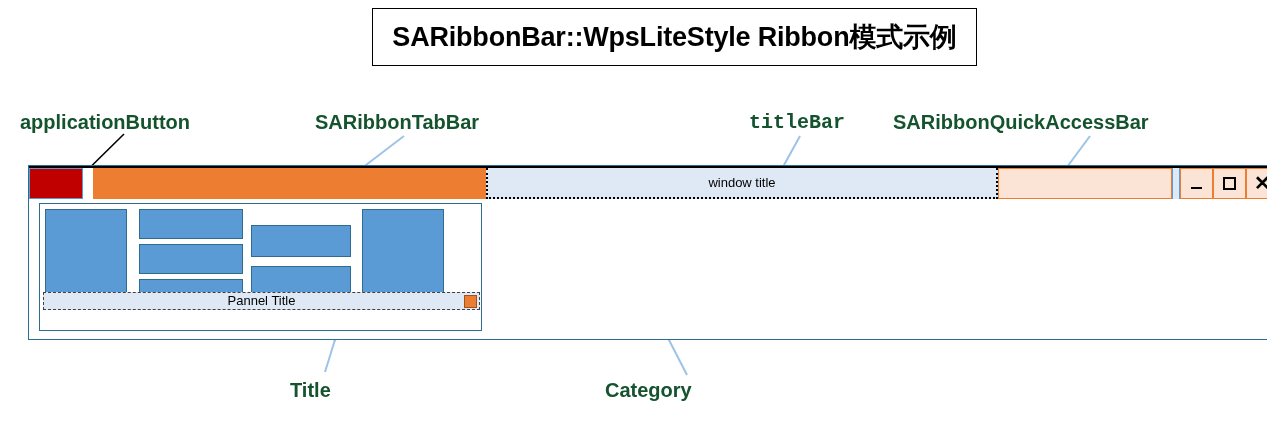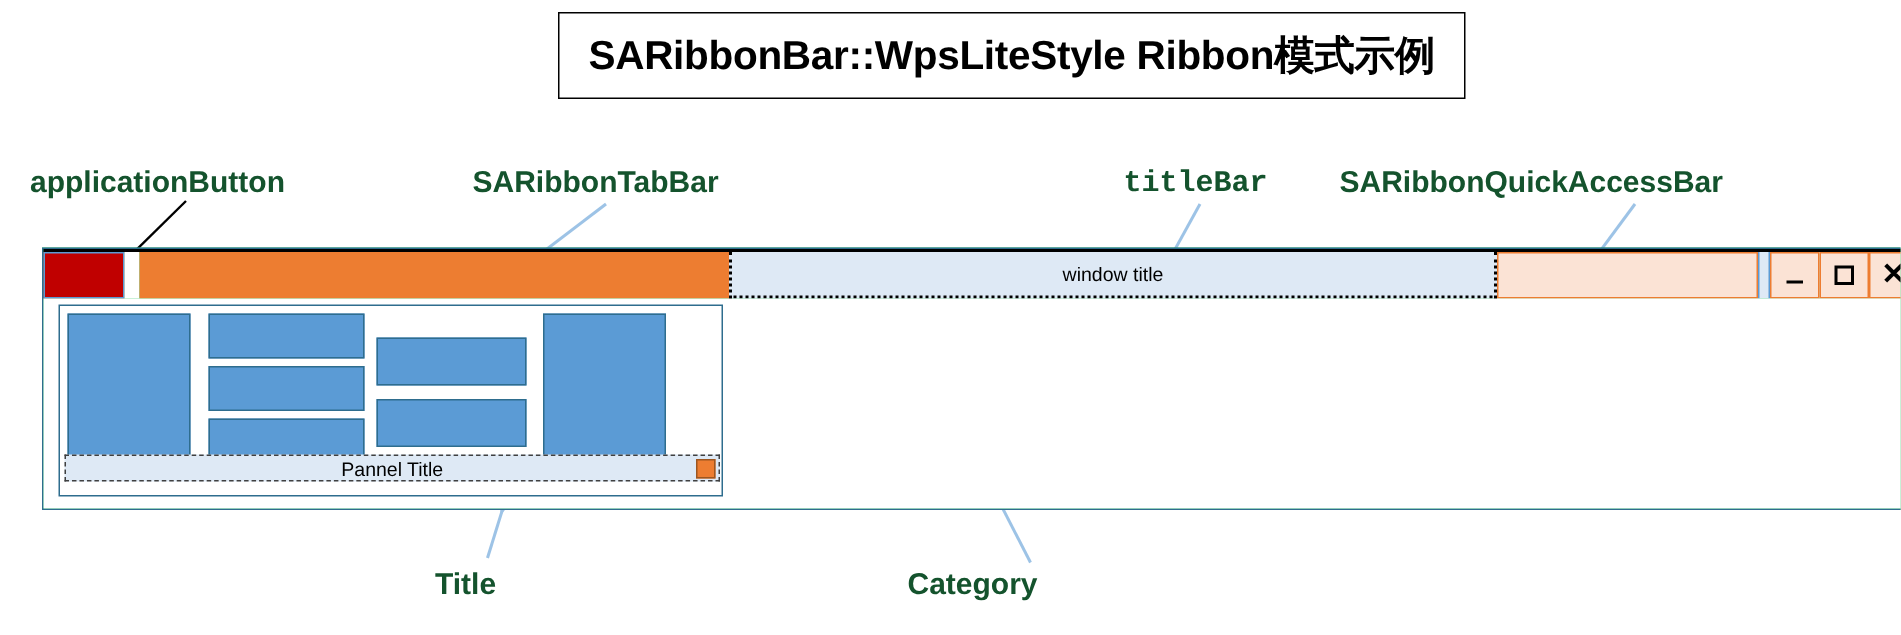--- a/index.html
+++ b/index.html
@@ -222,28 +222,27 @@
   .blk {
     position: absolute;
     background: #5B9BD5;
     border: 1px solid #2E6D8E;
     box-sizing: border-box;
   }
 
   #pannel-title {
     position: absolute;
     left: 3px;
-    bottom: 9px;
+    bottom: 20px;
     width: 437px;
     height: 18px;
     background: #DEE9F5;
     border: 1.5px dashed #404040;
     box-sizing: border-box;
     display: flex;
-    align-items: center;
     justify-content: center;
   }
   #pannel-title .txt {
     font-size: 13px;
     color: #000000;
   }
   #pannel-optbtn {
     position: absolute;
     right: 2px;
     top: 2px;

